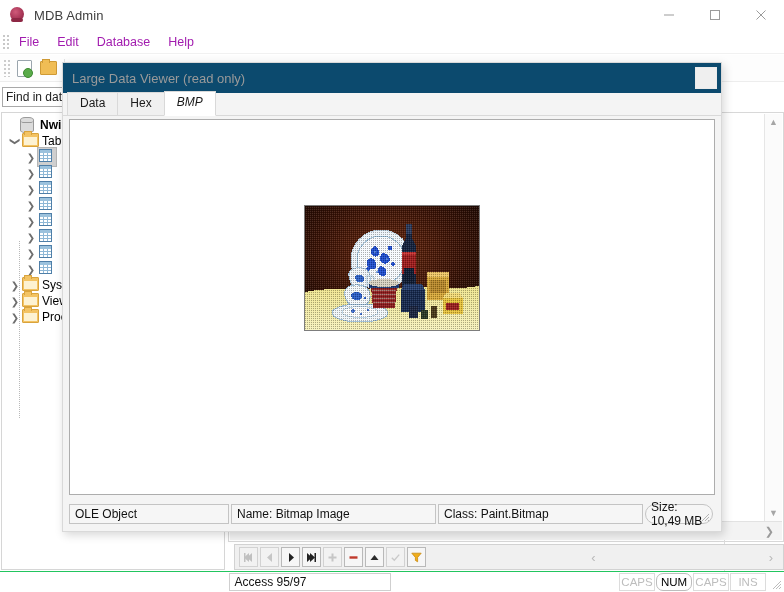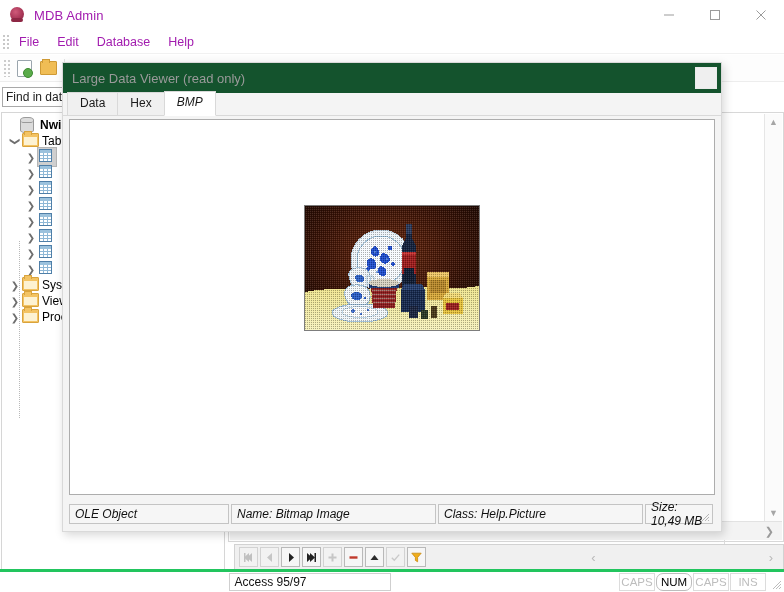--- a/index.html
+++ b/index.html
@@ -22,21 +22,21 @@
   .titlebar {
     position: absolute; left: 0; top: 0; width: 784px; height: 30px;
     background: #ffffff;
     display: flex; align-items: center;
   }
   .title-icon {
     width: 16px; height: 16px; margin-left: 10px; margin-right: 8px;
     position: relative;
   }
   .title-text {
-    font-size: 13px; color: #a21caf; letter-spacing: .1px;
+    font-size: 13px; color: #404040; letter-spacing: .1px;
   }
   .win-controls {
     position: absolute; right: 0; top: 0; height: 30px;
     display: flex; align-items: stretch;
   }
   .win-btn {
     width: 46px; display: flex; align-items: center; justify-content: center;
     color: #a0a0a0;
   }
   .win-btn svg { display: block; }
@@ -141,21 +141,21 @@
     display: flex; align-items: center; justify-content: center;
     font-size: 9px; color: #333;
   }
   .nav-btn.disabled { color: #bdbdbd; border-color: #d2d2d2; background: #f2f2f2; }
   .nav-spacer { flex: 1; }
   .nav-chev { color: #b9b9b9; font-size: 13px; padding: 0 10px; }
 
   
   .statusbar {
     position: absolute; left: 0; bottom: 0; width: 784px; height: 20px;
-    background: #ffffff; border-top: 3px solid #22c55e;
+    background: #ffffff; border-top: 1px solid #22c55e;
     display: flex; align-items: stretch;
   }
   .sb-fill { flex: 1; }
   .sb-cell {
     border: 1px solid #cfcfcf; margin: 1px 0 1px 1px;
     display: flex; align-items: center; padding: 0 5px;
     font-size: 12px; color: #111; background: #ffffff;
   }
   .sb-flag {
     width: 34px; justify-content: center; color: #bdbdbd; font-size: 11.5px;
@@ -169,21 +169,21 @@
 
   
   .dialog {
     position: absolute; left: 62px; top: 62px; width: 660px; height: 470px;
     background: #f4f4f4; border: 1px solid #d9d9d9;
     box-shadow: 2px 3px 9px rgba(0,0,0,.16);
     box-sizing: border-box;
   }
   .dlg-title {
     height: 30px; display: flex; align-items: center; justify-content: space-between;
-    padding: 0 4px 0 9px; background: #14532d;
+    padding: 0 4px 0 9px; background: #0c4a6e;
   }
   .dlg-title-text { font-size: 13px; color: #9a9a9a; }
   .dlg-close {
     width: 20px; height: 20px; background: #efefef; border: 1px solid #ebebeb;
   }
   .dlg-tabs {
     display: flex; align-items: flex-end; height: 22px;
     padding-left: 4px; border-bottom: 1px solid #d9d9d9; background: #f4f4f4;
   }
   .dlg-tab {
@@ -208,26 +208,25 @@
   }
   .dlg-status {
     position: absolute; left: 6px; right: 6px; bottom: 7px; height: 20px;
     display: flex; align-items: stretch;
   }
   .dlg-sb {
     border: 1px solid #c4c4c4; background: #f6f6f6;
     display: flex; align-items: center; padding: 0 5px;
     font-size: 12px; color: #111; margin-right: 2px;
     box-sizing: border-box;
-    font-style: italic;
   }
   .dlg-sb.s1 { width: 160px; }
   .dlg-sb.s2 { width: 205px; }
   .dlg-sb.s3 { width: 205px; }
-  .dlg-sb.s4 { flex: 1; position: relative; }
+  .dlg-sb.s4 { flex: 1; position: relative; border-radius: 10px; }
   .dlg-grip {
     position: absolute; right: 2px; bottom: 2px; width: 10px; height: 10px;
   }
 
   
   .folder-ico {
     width: 15px; height: 12px; background: #f3c363;
     border: 1px solid #d9a33c; border-radius: 1px; position: relative;
   }
   .folder-ico:before {
@@ -644,21 +643,21 @@
           <rect x="126" y="100" width="6" height="12" fill="#4a3a1a"></rect>
 
           <rect x="0" y="0" width="174" height="124" fill="url(#dith)"></rect>
         </svg>
       </div>
     </div>
 
     <div class="dlg-status">
       <div class="dlg-sb s1">OLE Object</div>
       <div class="dlg-sb s2">Name: Bitmap Image</div>
-      <div class="dlg-sb s3">Class: Help.Picture</div>
+      <div class="dlg-sb s3">Class: Paint.Bitmap</div>
       <div class="dlg-sb s4">Size: 10,49 MB<span class="dlg-grip">
           <svg width="10" height="10" viewBox="0 0 10 10">
             <line x1="9" y1="2" x2="2" y2="9" stroke="#b4b4b4" stroke-width="1"></line>
             <line x1="9" y1="5" x2="5" y2="9" stroke="#b4b4b4" stroke-width="1"></line>
             <line x1="9" y1="8" x2="8" y2="9" stroke="#b4b4b4" stroke-width="1"></line>
           </svg>
         </span></div>
     </div>
   </div>
 

